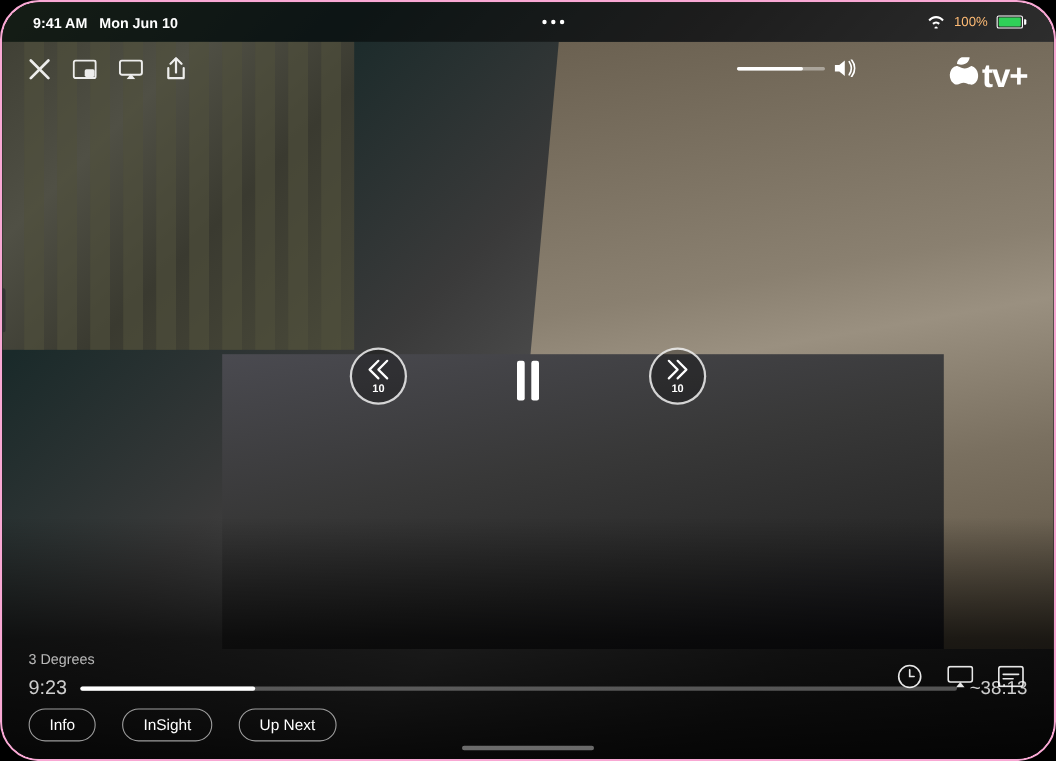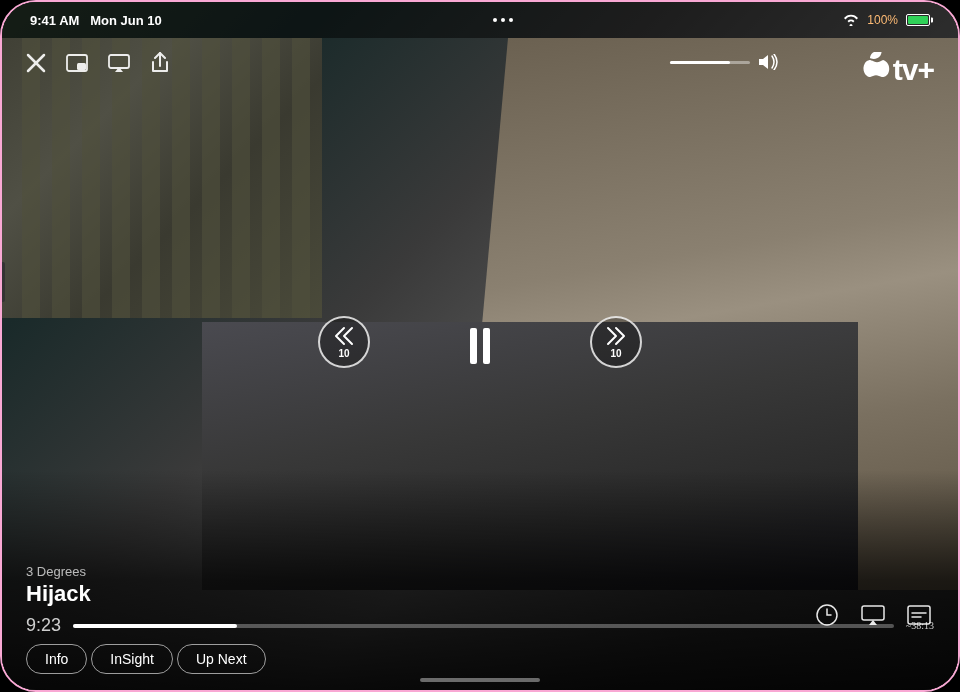--- a/index.html
+++ b/index.html
@@ -298,24 +298,23 @@
     }
 
     .time-elapsed {
       font-size: 18px;
       color: rgba(255,255,255,0.8);
       white-space: nowrap;
       text-align: center;
     }
 
     .time-remaining {
-      font-size: 10px;
+      font-size: 17px;
       color: rgba(255,255,255,0.8);
       white-space: nowrap;
-      font-family: Liberation Serif, serif;
     }
 
     .right-controls {
       position: absolute;
       bottom: 60px;
       right: 24px;
       display: flex;
       gap: 16px;
       align-items: center;
       z-index: 11;
@@ -329,21 +328,21 @@
       justify-content: center;
       color: #fff;
       font-size: 18px;
       cursor: pointer;
       opacity: 0.9;
     }
 
     
     .action-buttons {
       display: flex;
-      gap: 4px;
+      gap: 24px;
       margin-top: 8px;
     }
 
     .action-btn {
       padding: 6px 18px;
       border: 1.5px solid rgba(255,255,255,0.6);
       border-radius: 20px;
       color: #fff;
       font-size: 14px;
       font-weight: 500;
@@ -551,21 +550,20 @@
         <line x1="5" y1="8" x2="19" y2="8" stroke="white" stroke-width="1.5" stroke-linecap="round"></line>
         <line x1="5" y1="12" x2="14" y2="12" stroke="white" stroke-width="1.5" stroke-linecap="round"></line>
       </svg>
     </div>
   </div>
 
   <div class="bottom-controls">
 
     <div class="title-area">
       <div class="episode-label">3 Degrees</div>
-      <div class="episode-title">Hijack</div>
     </div>
 
     <div class="progress-row">
       <span class="time-elapsed">9:23</span>
       <div class="progress-bar-container">
         <div class="progress-fill"></div>
       </div>
       <span class="time-remaining">~38:13</span>
     </div>
 

